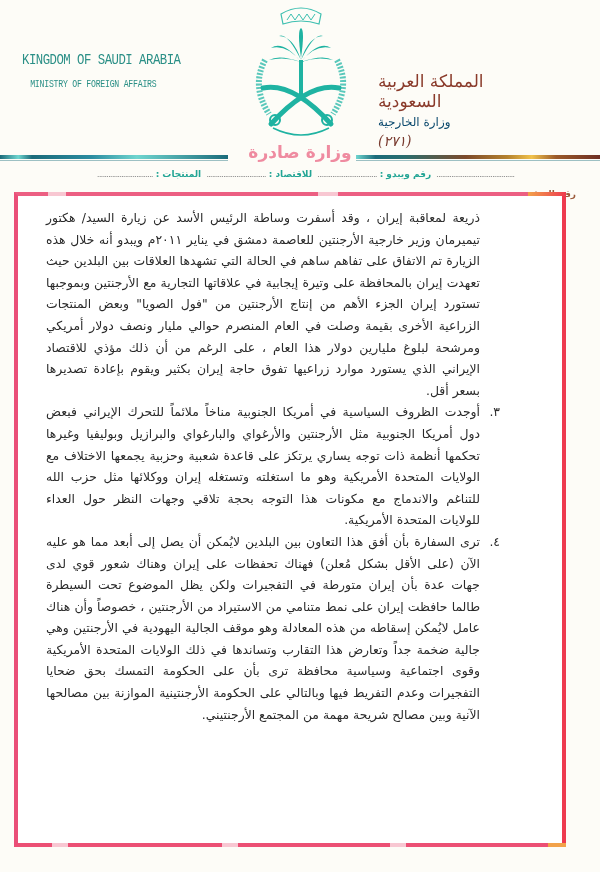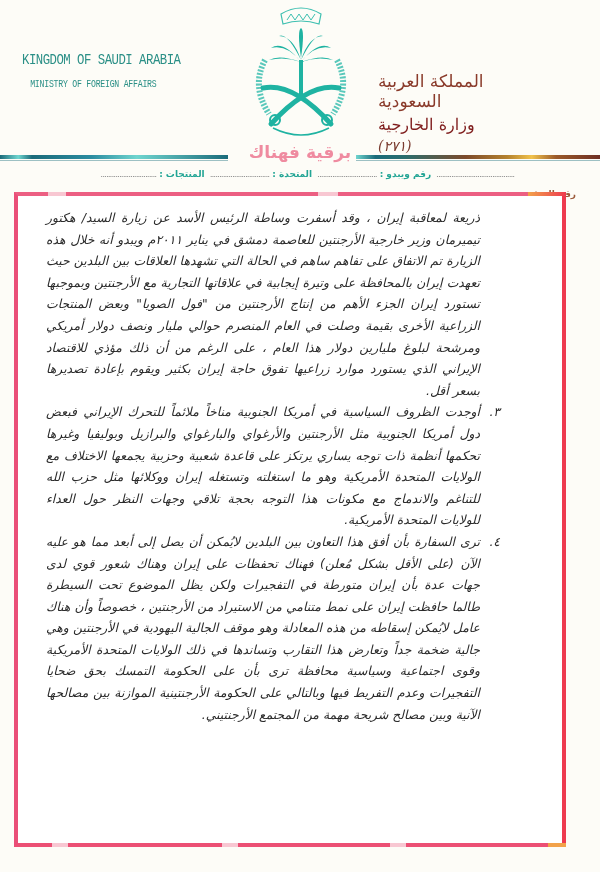--- a/index.html
+++ b/index.html
@@ -12,21 +12,21 @@
     position: absolute; left: 22px; top: 52px; width: 150px; text-align: center;
     color: #2a8f86; font-family: Liberation Mono, monospace;
   }
   .en-head .l1 { font-size: 15px; letter-spacing: -0.6px; transform: scaleX(0.82); transform-origin: left; white-space: nowrap; display:block; text-align:left; }
   .en-head .l2 { font-size: 10px; margin-top: 10px; letter-spacing: -0.3px; transform: scaleX(0.82); transform-origin: left; white-space: nowrap; display:block; text-align:left; padding-left: 10px; }
   .ar-head {
     position: absolute; right: 62px; top: 38px; width: 160px; text-align: left;
     direction: rtl; font-family: "DejaVu Serif", serif; margin-top: 33px;
   }
   .ar-head .l1 { font-size: 17px; color: #8a3a2a; letter-spacing: -0.5px; }
-  .ar-head .l2 { font-size: 16px; color: #7f1d1d; margin-top: 4px; }
+  .ar-head .l2 { font-size: 12px; color: #0c4a6e; margin-top: 4px; }
   .ar-head .num { font-size: 14px; color: #7a3c30; margin-top: 4px; letter-spacing: 2px; font-style: italic; }
 
   .emblem { position: absolute; left: 243px; top: 2px; width: 116px; height: 138px; }
 
   .title-text {
     position: absolute; left: 0; right: 0; top: 142px; text-align: center;
     direction: rtl; color: #ef8ba0; font-size: 17px; font-weight: bold; letter-spacing: 1px;
   }
   .band { position: absolute; top: 155px; height: 4px; }
   .band.left {
@@ -61,21 +61,20 @@
   }
   .frame .tr-accent { position: absolute; right: -4px; top: -4px; width: 38px; height: 4px; background: linear-gradient(90deg, #f2a24a, #ee3a4f); }
   .frame .br-accent { position: absolute; right: -4px; bottom: -4px; width: 18px; height: 4px; background: #f2a24a; }
   .frame .gap { position: absolute; height: 4px; background: #f8c7d2; }
 
   .body-text {
     position: absolute; left: 46px; top: 207px; width: 434px;
     direction: rtl; text-align: justify; text-align-last: right;
     font-family: "DejaVu Sans", sans-serif; font-size: 12.4px; line-height: 21.6px;
     color: #2a2a2a;
-    font-style: italic;
   }
   .body-text p { margin: 0; }
   .body-text .item { position: relative; }
   .body-text .item .num { position: absolute; right: -20px; top: 0; }
 </style>
 </head>
 <body>
 
 <div class="en-head">
   <span class="l1">KINGDOM OF SAUDI ARABIA</span>
@@ -107,35 +106,35 @@
   <circle cx="84" cy="118" r="5" fill="none" stroke="#1fb3a2" stroke-width="2"></circle>
   <path d="M30 126 Q58 140 86 126" fill="none" stroke="#1fb3a2" stroke-width="1.5"></path>
 </svg>
 
 <div class="ar-head">
   <div class="l1">المملكة العربية السعودية</div>
   <div class="l2">وزارة الخارجية</div>
   <div class="num">(٢٧١)</div>
 </div>
 
-<div class="title-text">برقية فهناك</div>
+<div class="title-text">وزارة صادرة</div>
 <div class="band left"></div>
 <div class="band right"></div>
 
 <div class="fields">
   <div class="field first">
     <span class="lbl">رقم البرقية :</span>
     <span class="dots">..........................................</span>
   </div>
   <div class="field">
     <span class="lbl">رقم ويبدو :</span>
     <span class="dots">................................</span>
   </div>
   <div class="field">
-    <span class="lbl">المتحدة :</span>
+    <span class="lbl">للاقتصاد :</span>
     <span class="dots">................................</span>
   </div>
   <div class="field">
     <span class="lbl">المنتجات :</span>
     <span class="dots">..............................</span>
   </div>
 </div>
 
 <div class="frame">
   <div class="tr-accent"></div>

